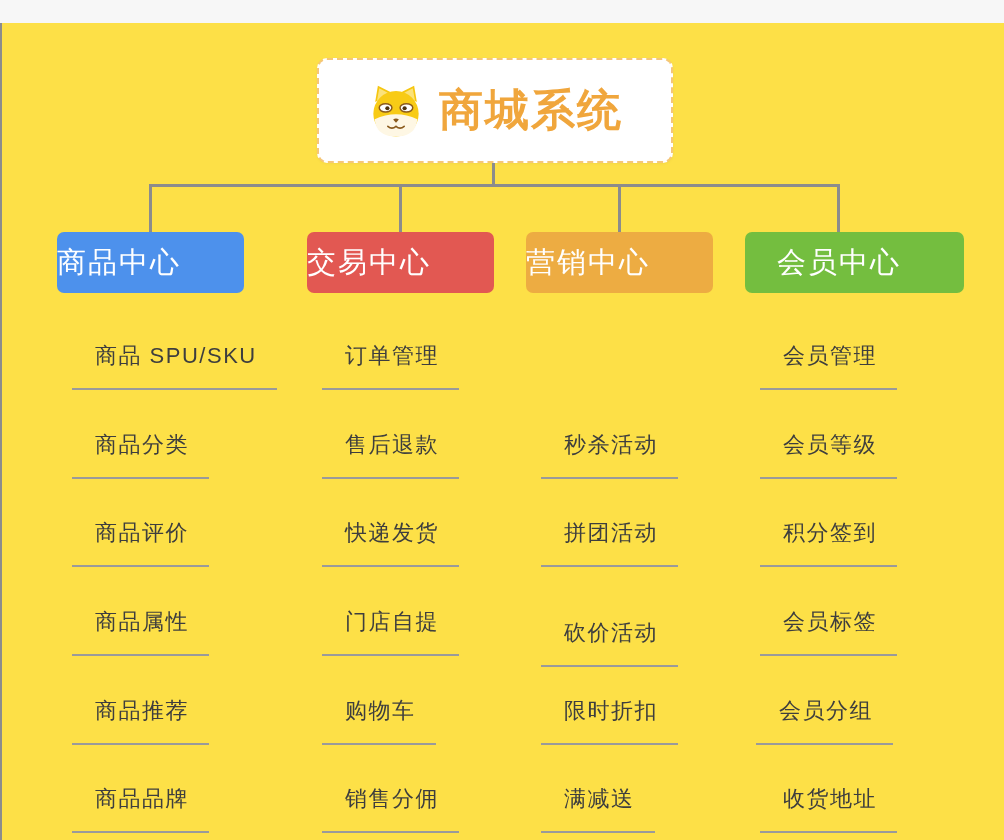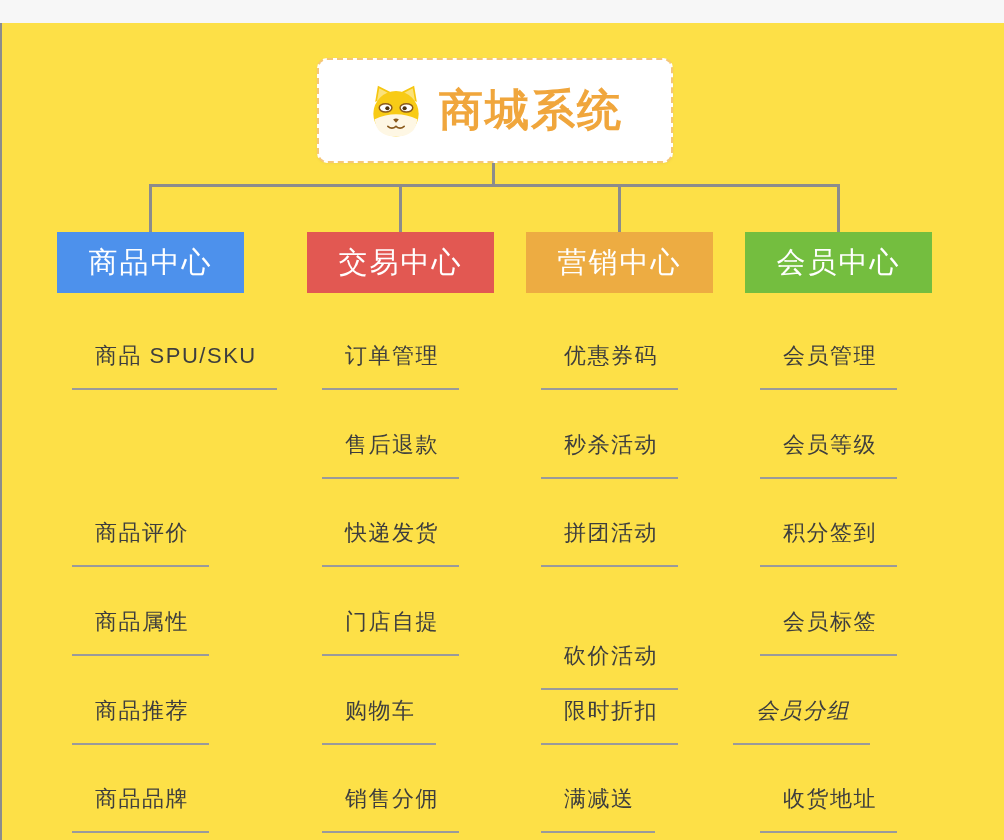--- a/index.html
+++ b/index.html
@@ -24,21 +24,21 @@
   .dog { width:58px; height:58px; display:block; }
   
   .conn { position:absolute; background:#8C8C8C; }
   .stem { left:492px; top:140px; width:3px; height:24px; }
   .bus  { left:149px; top:161px; width:691px; height:3px; }
   .drop { top:161px; width:3px; height:48px; }
   .spine{ top:270px; width:2px; height:531px; background:#8C8C8C; }
   
   .branch-node {
     position:absolute; top:209px; width:187px; height:61px;
-    border-radius:0; display:flex; align-items:center; justify-content:center;
+    border-radius:7px; display:flex; align-items:center; 
   }
   .branch-label {
     color:#FFFFFF; font-size:29px; font-weight:500; letter-spacing:2px;
     white-space:nowrap;
   }
   
   .leaf {
     position:absolute; white-space:nowrap;
     font-size:22px; line-height:26px; font-weight:500; letter-spacing:1.5px;
     color:#3E3E3E;
@@ -73,48 +73,48 @@
 
   <div class="conn stem"></div>
   <div class="conn bus"></div>
 
 <div class="conn drop" style="left: 149px;"></div>
     <div class="branch-node" style="left: 57px; background: rgb(77, 145, 236);">
       <span class="branch-label">商品中心</span>
     </div>
     <div class="spine" style="left: 72px;"></div>
     <div class="leaf" style="left: 72px; top: 320px;">商品 SPU/SKU</div>
+    <div class="leaf" style="left: 72px; top: 408.67px;">商品分类</div>
     <div class="leaf" style="left: 72px; top: 497.34px;">商品评价</div>
     <div class="leaf" style="left: 72px; top: 586.01px;">商品属性</div>
     <div class="leaf" style="left: 72px; top: 674.68px;">商品推荐</div>
     <div class="leaf" style="left: 72px; top: 763.35px;">商品品牌</div>
     <div class="conn drop" style="left: 399px;"></div>
     <div class="branch-node" style="left: 307px; background: rgb(226, 88, 82);">
       <span class="branch-label">交易中心</span>
     </div>
     <div class="spine" style="left: 322px;"></div>
     <div class="leaf" style="left: 322px; top: 320px; text-align: right;">订单管理</div>
     <div class="leaf" style="left: 322px; top: 408.67px;">售后退款</div>
     <div class="leaf" style="left: 322px; top: 497.34px;">快递发货</div>
     <div class="leaf" style="left: 322px; top: 586.01px;">门店自提</div>
     <div class="leaf" style="left: 322px; top: 674.68px;">购物车</div>
     <div class="leaf" style="left: 322px; top: 763.35px;">销售分佣</div>
     <div class="conn drop" style="left: 618px;"></div>
     <div class="branch-node" style="left: 526px; background: rgb(237, 172, 66);">
       <span class="branch-label">营销中心</span>
     </div>
-    <div class="leaf" style="left: 541px; top: 320px;">优惠券码</div>
     <div class="leaf" style="left: 541px; top: 408.67px;">秒杀活动</div>
     <div class="leaf" style="left: 541px; top: 497.34px;">拼团活动</div>
-    <div class="leaf" style="left: 541px; top: 620px;">砍价活动</div>
+    <div class="leaf" style="left: 541px; top: 597px;">砍价活动</div>
     <div class="leaf" style="left: 541px; top: 674.68px;">限时折扣</div>
     <div class="leaf" style="left: 541px; top: 763.35px;">满减送</div>
     <div class="conn drop" style="left: 837px;"></div>
-    <div class="branch-node" style="left: 745px; background: rgb(116, 190, 63);">
+    <div class="branch-node" style="left: 745px; background: rgb(116, 190, 63); padding-left: 32px;">
       <span class="branch-label">会员中心</span>
     </div>
     <div class="leaf" style="left: 760px; top: 320px;">会员管理</div>
     <div class="leaf" style="left: 760px; top: 408.67px;">会员等级</div>
     <div class="leaf" style="left: 760px; top: 586.01px;">会员标签</div>
     <div class="leaf" style="left: 760px; top: 497.34px;">积分签到</div>
-    <div class="leaf" style="left: 733px; top: 674.68px; font-style: italic;">会员分组</div>
+    <div class="leaf" style="left: 756px; top: 674.68px;">会员分组</div>
     <div class="leaf" style="left: 760px; top: 763.35px;">收货地址</div>
   </div>
 
 </body></html>

